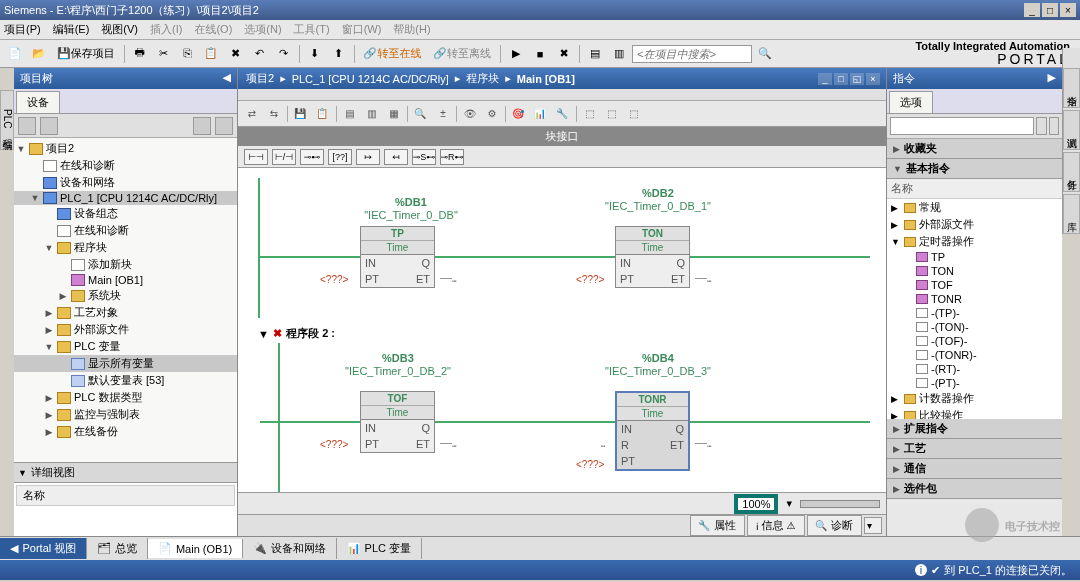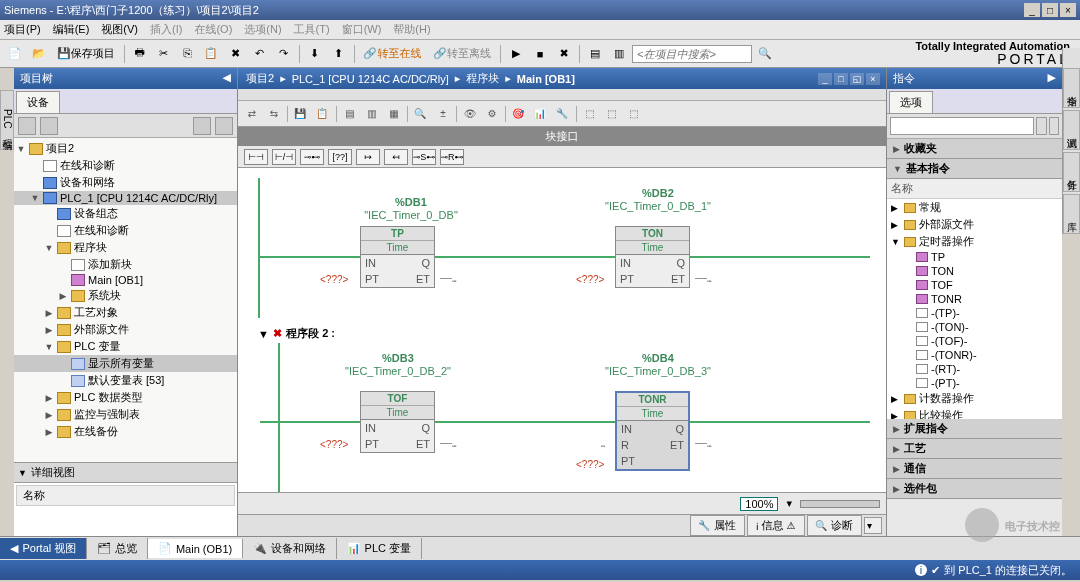--- a/index.html
+++ b/index.html
@@ -60,21 +60,21 @@
 .rail { position:absolute; left:20px; top:0; bottom:0; width:2px; background:#4a6; }
 .wire { position:absolute; height:2px; background:#4a6; }
 .block { position:absolute; width:75px; border:1px solid #888; background:#eee; }
 .block .bhead { background:#e0e0e0; text-align:center; font-weight:bold; padding:1px; color:#3a8a5a; font-size:10px; border-bottom:1px solid #aaa;}
 .block .bhead2 { background:#e0e0e0; text-align:center; padding:1px; color:#3a8a5a; font-size:10px; border-bottom:1px solid #888;}
 .block .brow { display:flex; justify-content:space-between; padding:2px 4px; font-size:10px; color:#555;}
 .block-label { position:absolute; text-align:center; color:#3a8a5a; font-size:10px; line-height:1.2; }
 .pin-val { position:absolute; color:#c04020; font-size:10px; }
 .dots { position:absolute; color:#888; font-size:12px; letter-spacing:-2px; }
 .editor-footer { background:#e8e8e8; height:22px; display:flex; align-items:center; justify-content:flex-end; gap:8px; padding:0 6px; border-top:1px solid #999;}
-.zoom { border:1px solid #0f766e; padding:0 4px; background:#fff; }
+.zoom { border:4px solid #0f766e; padding:0 4px; background:#fff; }
 .tabs-bottom { background:#e0e0e0; height:22px; display:flex; align-items:center; justify-content:flex-end; gap:2px; padding:0 4px; border-top:1px solid #999;}
 .tabs-bottom .t { padding:2px 8px; border:1px solid #999; background:#eee; cursor:pointer; display:flex; align-items:center; gap:3px; font-size:10px;}
 .rightpane { width:176px; background:#e8e8e8; display:flex; flex-direction:column; border-left:1px solid #888;}
 .rightpane .filterrow { padding:3px; display:flex; gap:2px; background:#e0e0e0; border-bottom:1px solid #aaa;}
 .rightpane .filterrow input { flex:1; border:1px solid #999; height:18px;}
 .acc-head { background:#d0d0d0; padding:2px 6px; border-bottom:1px solid #999; display:flex; align-items:center; gap:4px; cursor:pointer;}
 .acc-head .caret { font-size:9px; color:#555;}
 .acc-body { background:#fff; max-height:240px; overflow:auto;}
 .acc-body .row { display:flex; align-items:center; padding:1px 4px; cursor:pointer; white-space:nowrap;}
 .acc-body .row .ind { display:inline-block;}

